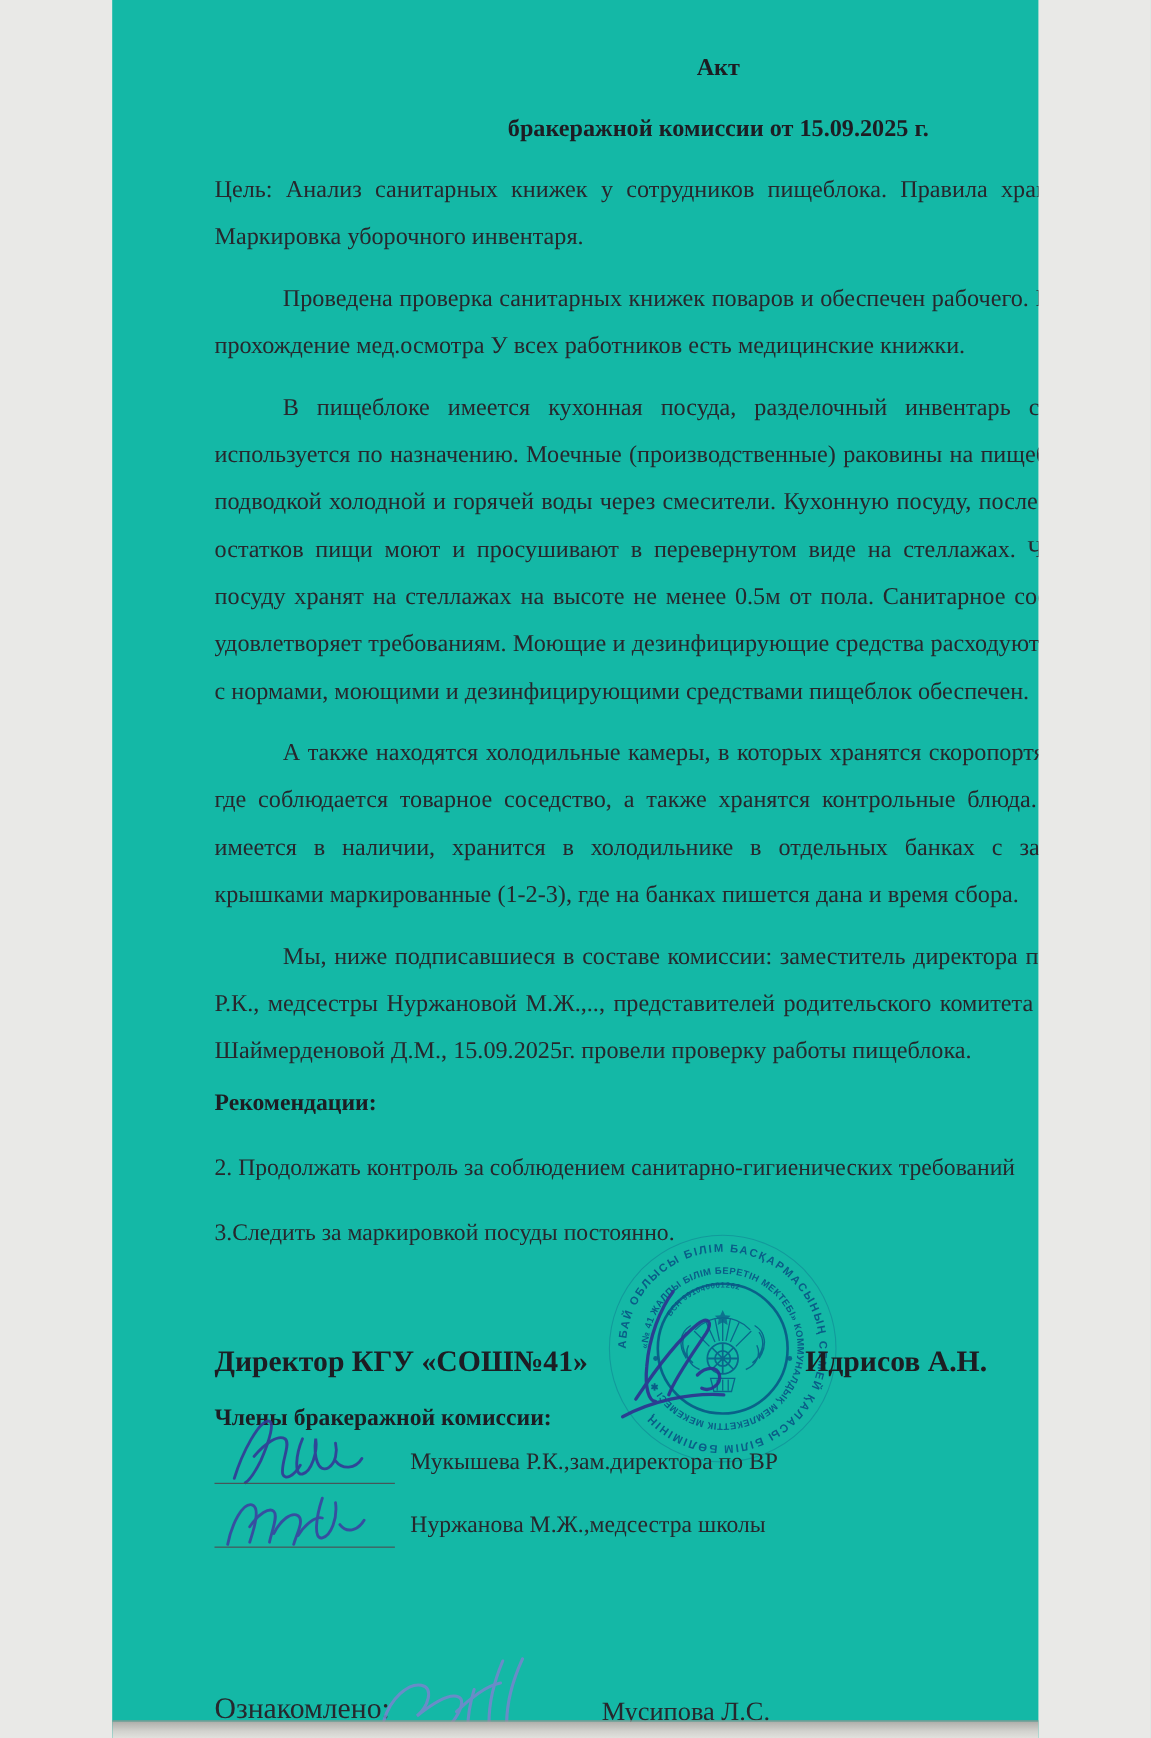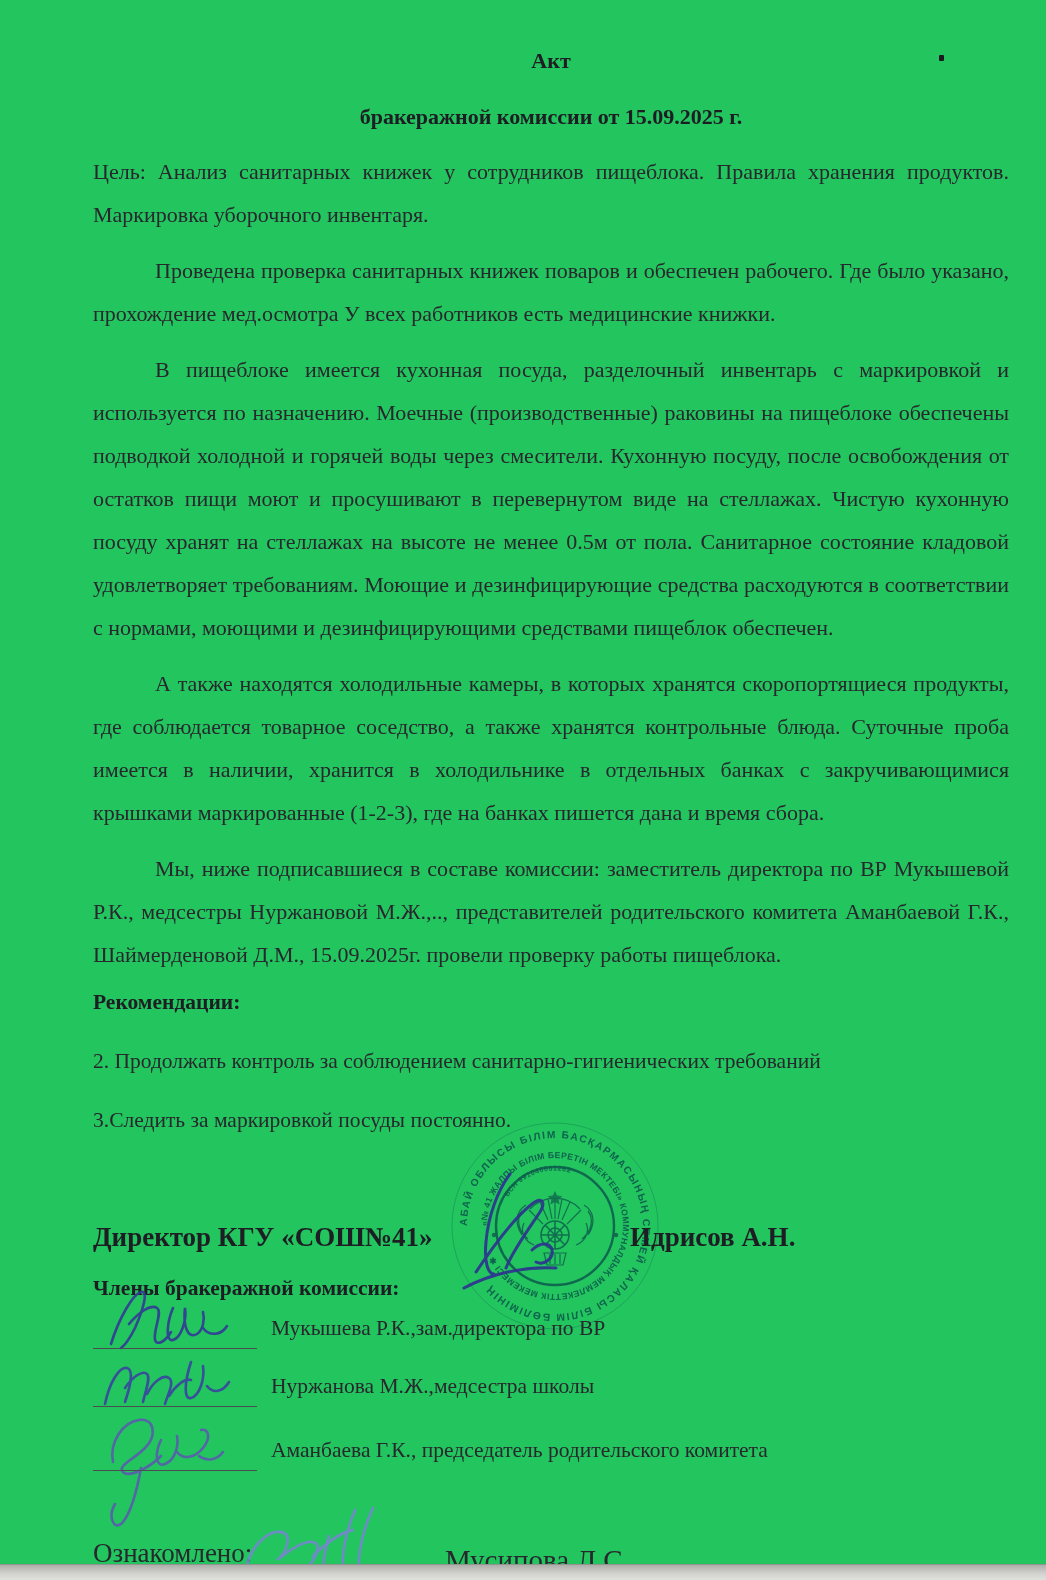--- a/index.html
+++ b/index.html
@@ -1,17 +1,17 @@
 <!DOCTYPE html>
 <html><head>
 <meta charset="utf-8">
 <style>
   html,body{margin:0;padding:0;background:#e9e9e7;}
   .page{
-    position:relative;width:1046px;height:1580px;background:#22c55e;
+    position:relative;width:842px;height:1580px;background:#14b8a6;
     font-family:"Liberation Serif","DejaVu Serif",serif;color:#27272d;
     overflow:hidden;margin:0 auto;
   }
   .content{position:absolute;left:93px;top:34px;width:916px;}
   .title{font-weight:bold;text-align:center;font-size:22px;color:#1d1d23;}
   .t1{margin:14px 0 0 0;}
   .t2{margin:30px 0 0 0;}
   .t3{margin:28px 0 0 0;}
   .para{font-size:22px;line-height:43px;text-align:justify;margin:13px 0 0 0;}
   .para.first{margin-top:20px;}
@@ -23,21 +23,21 @@
   .director-label{position:absolute;left:0;top:0;}
   .director-name{position:absolute;left:537px;top:0;}
   .members-head{left:93px;top:1276px;font-size:21.5px;font-weight:bold;color:#1d1d23;z-index:5;text-align:center;}
   .member-row{left:93px;width:820px;height:60px;z-index:5;}
   .sig-line{position:absolute;left:0;top:48px;width:164px;border-bottom:1.6px solid #4c4c52;}
   .member-name{position:absolute;left:178px;top:16px;font-size:21.5px;}
   .sig{position:absolute;overflow:visible;}
   .ack-row{left:93px;top:1524px;width:820px;height:56px;z-index:5;}
   .ack-label{position:absolute;left:0;top:14px;font-size:27px;text-align:right;}
   .ack-line{position:absolute;left:142px;top:46px;width:190px;border-bottom:1.6px solid #4c4c52;}
-  .ack-name{position:absolute;left:352px;top:20px;font-size:29px;}
+  .ack-name{position:absolute;left:352px;top:20px;font-size:24px;}
   .stamp{left:436px;top:1104px;width:238px;height:244px;z-index:3;mix-blend-mode:multiply;opacity:.95;}
   .director-sig{left:448px;top:1152px;z-index:4;}
   .scan-strip{left:0;top:1564px;width:1046px;height:16px;
     background:linear-gradient(#aeaeaa,#d2d2ce 55%,#e3e3df);border-top:1px solid #93938f;z-index:6;}
   .speck{left:939px;top:55px;width:5px;height:6px;background:#1b1b1f;border-radius:1px;z-index:2;}
 </style>
 </head>
 <body>
 
 <div class="page">
@@ -135,33 +135,20 @@
         <path d="M52,50 C58,38 68,30 74,34 C80,38 72,52 70,60"></path>
         <path d="M74,52 C80,42 90,34 96,36"></path>
         <path d="M96,18 C90,36 88,56 96,54 C104,52 110,36 108,22"></path>
         <path d="M112,42 C118,50 128,48 134,38"></path>
       </g>
     </svg>
     <span class="sig-line"></span>
     <span class="member-name">Нуржанова М.Ж.,медсестра школы</span>
   </div>
 
-  <div class="abs member-row" style="top:1422px;">
-    <svg class="sig" style="left:4px;top:-16px;" width="180" height="135" viewBox="0 0 180 135">
-      <g fill="none" stroke="#5a5cae" stroke-width="2.6" stroke-linecap="round" opacity="0.9">
-        <path d="M16,56 C12,36 26,16 42,14 C58,12 60,30 48,42 C36,54 20,60 26,66 C32,72 52,62 64,50"></path>
-        <path d="M64,34 C58,46 58,62 68,58 C78,54 82,40 80,30"></path>
-        <path d="M80,46 C86,54 98,52 106,42 C114,32 112,22 104,24"></path>
-        <path d="M44,62 C40,84 34,106 26,116 C18,126 10,112 18,98"></path>
-        <path d="M102,50 C110,56 120,54 126,46"></path>
-      </g>
-    </svg>
-    <span class="sig-line"></span>
-    <span class="member-name">Аманбаева Г.К., председатель родительского комитета</span>
-  </div>
 
 
   <div class="abs ack-row">
     <span class="ack-label">Ознакомлено:</span>
     <svg class="sig" style="left:140px;top:-26px;" width="230" height="110" viewBox="0 0 230 110">
       <g fill="none" stroke="#7388cc" stroke-width="2.8" stroke-linecap="round" opacity="0.9">
         <path d="M14,66 C20,46 36,32 48,34 C60,36 54,54 44,62 C54,54 70,42 80,44 C90,46 82,60 76,68"></path>
         <path d="M80,58 C92,46 108,34 120,32"></path>
         <path d="M122,12 C112,36 106,64 112,90"></path>
         <path d="M140,10 C128,36 122,66 128,94"></path>

